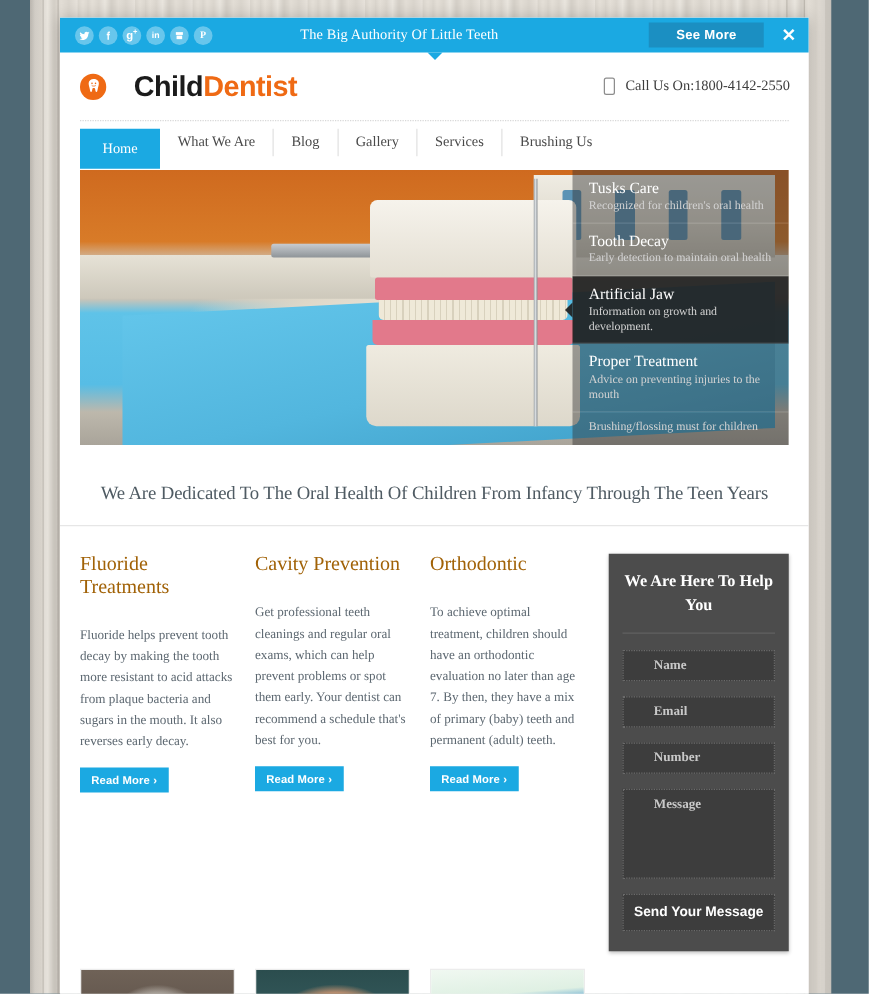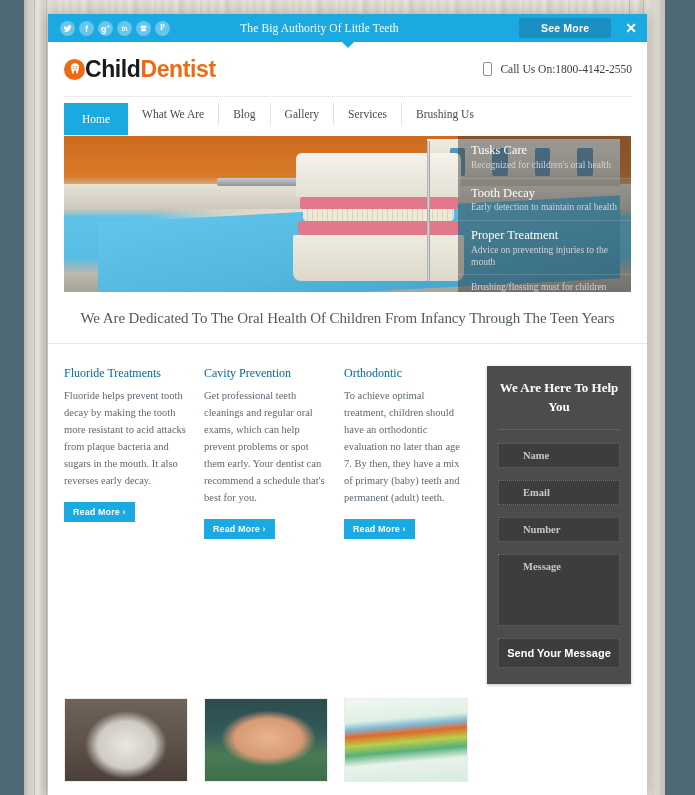--- a/index.html
+++ b/index.html
@@ -107,21 +107,21 @@
     line-height: 1;
   }
 
   
   .header {
     height: 54px;
     display: flex;
     align-items: center;
     padding: 0 15px 0 16px;
   }
-  .logo { display: flex; align-items: center; gap: 0; cursor: pointer; }
+  .logo { display: flex; align-items: center; gap: 22px; cursor: pointer; }
   .logo-mark {
     width: 21px; height: 21px; border-radius: 50%;
     background: #ef6a14;
     display: flex; align-items: center; justify-content: center;
     flex: none;
   }
   .logo-text {
     font-size: 23px;
     font-weight: bold;
     font-family: "Liberation Sans", sans-serif;
@@ -167,22 +167,22 @@
   .nav-item.active {
     background: #1ba9e2;
     color: #ffffff;
     border-right: none;
     padding: 16px 18px;
   }
 
   
   .slider {
     position: relative;
-    margin: 11px 16px 0 16px;
-    height: 156px;
+    margin: 11px 16px 13px 16px;
+    height: 220px;
     overflow: hidden;
   }
   .slide-photo {
     position: absolute; inset: 0;
     background:
       radial-gradient(ellipse 52% 44% at 52% 58%, #f3efe6 0%, #ded7c8 45%, rgba(0,0,0,0) 72%),
       linear-gradient(180deg, #cf6a1f 0%, #d87b28 26%, #cfcabf 34%, #c9c4b8 47%, #5fc3e8 52%, #57bde5 78%, #bdb8ac 88%, #a9a49a 100%);
   }
   .ph-bench {
     position: absolute; left: 0; right: 0; top: 31%; height: 16%;
@@ -291,23 +291,23 @@
   
   .body-area {
     display: flex;
     padding: 22px 16px 0 16px;
     gap: 10px;
     align-items: flex-start;
   }
   .cols { flex: 1; display: flex; gap: 16px; }
   .col { width: 124px; }
   .col-title {
-    font-size: 12px;
-    color: #0369a1;
-    margin-bottom: 6px;
+    font-size: 16px;
+    color: #a16207;
+    margin-bottom: 21px;
     font-family: "Liberation Serif", serif;
   }
   .col-body {
     font-size: 10.5px;
     line-height: 1.62;
     color: #5d6871;
     font-family: "Liberation Serif", serif;
     margin-bottom: 12px;
     min-height: 100px;
   }
@@ -500,20 +500,24 @@
     </div>
     <div class="slide-tabs">
       <div class="slide-tab">
         <div class="st-title">Tusks Care</div>
         <div class="st-desc">Recognized for children's oral health</div>
       </div>
       <div class="slide-tab">
         <div class="st-title">Tooth Decay</div>
         <div class="st-desc">Early detection to maintain oral health</div>
       </div>
+      <div class="slide-tab active">
+        <div class="st-title">Artificial Jaw</div>
+        <div class="st-desc">Information on growth and development.</div>
+      </div>
       <div class="slide-tab">
         <div class="st-title">Proper Treatment</div>
         <div class="st-desc">Advice on preventing injuries to the mouth</div>
       </div>
       <div class="slide-tab">
         <div class="st-desc">Brushing/flossing must for children</div>
       </div>
     </div>
   </div>
 

